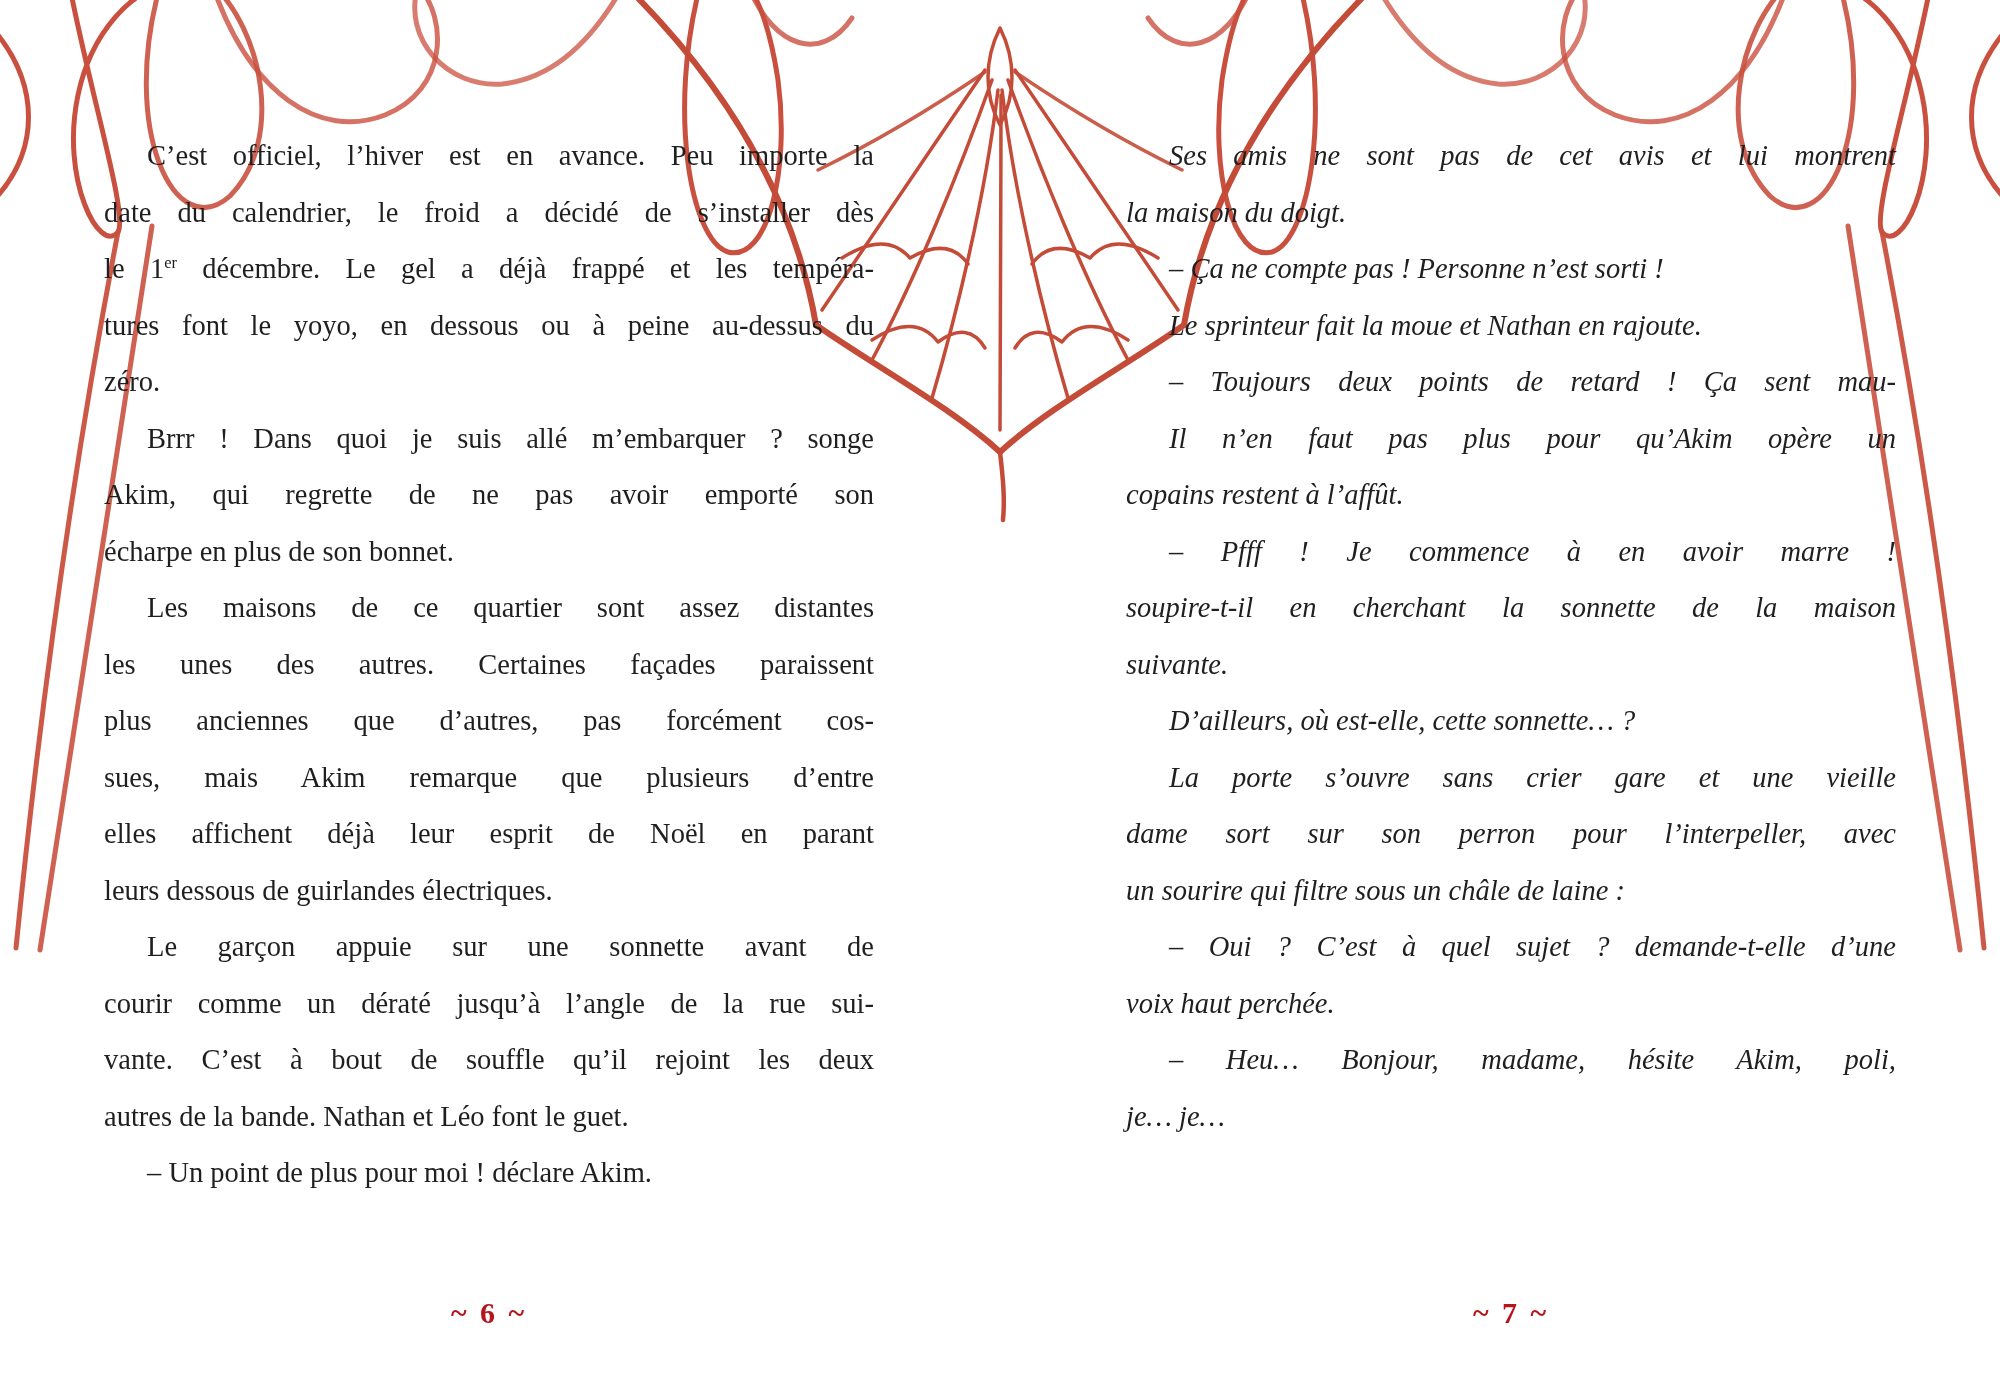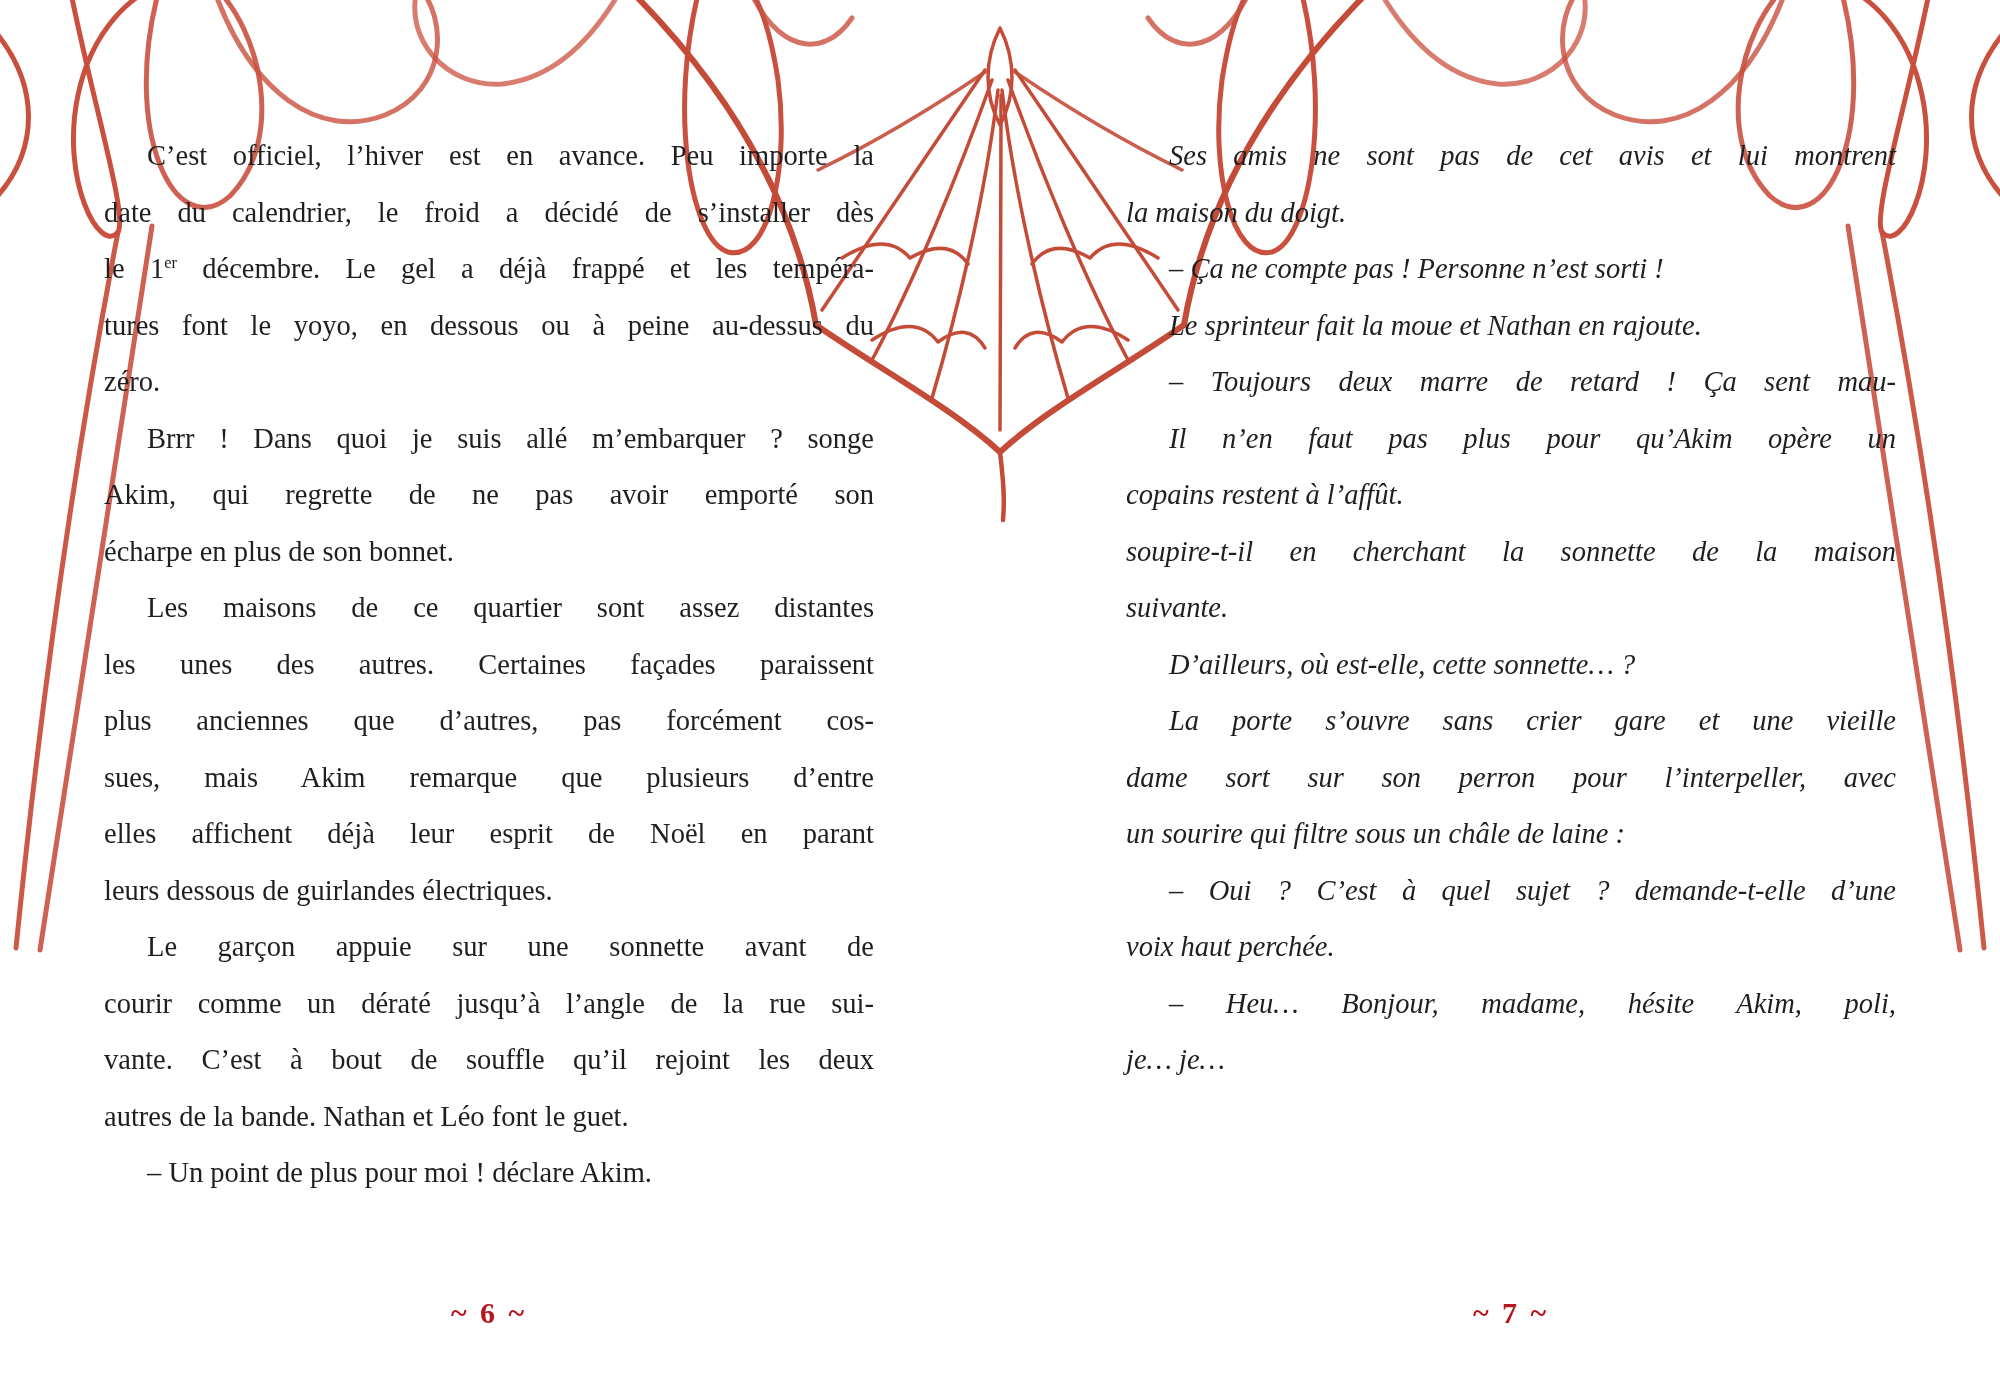--- a/index.html
+++ b/index.html
@@ -104,23 +104,24 @@
     <div class="line fill">vante. C’est à bout de souffle qu’il rejoint les deux</div>
     <div class="line">autres de la bande. Nathan et Léo font le guet.</div>
     <div class="line indent">– Un point de plus pour moi ! déclare Akim.</div>
   </div>
 
   <div class="textblock right">
     <div class="line fill indent">Ses amis ne sont pas de cet avis et lui montrent</div>
     <div class="line">la maison du doigt.</div>
     <div class="line indent">– Ça ne compte pas ! Personne n’est sorti !</div>
     <div class="line indent">Le sprinteur fait la moue et Nathan en rajoute.</div>
-    <div class="line fill indent">– Toujours deux marre de retard ! Ça sent mau-</div>
+    <div class="line fill indent">– Toujours deux points de retard ! Ça sent mau-</div>
     <div class="line fill indent">Il n’en faut pas plus pour qu’Akim opère un</div>
     <div class="line">copains restent à l’affût.</div>
+    <div class="line fill indent">– Pfff ! Je commence à en avoir marre !</div>
     <div class="line fill">soupire-t-il en cherchant la sonnette de la maison</div>
     <div class="line">suivante.</div>
     <div class="line indent">D’ailleurs, où est-elle, cette sonnette… ?</div>
     <div class="line fill indent">La porte s’ouvre sans crier gare et une vieille</div>
     <div class="line fill">dame sort sur son perron pour l’interpeller, avec</div>
     <div class="line">un sourire qui filtre sous un châle de laine :</div>
     <div class="line fill indent">– Oui ? C’est à quel sujet ? demande-t-elle d’une</div>
     <div class="line">voix haut perchée.</div>
     <div class="line fill indent">– Heu… Bonjour, madame, hésite Akim, poli,</div>
     <div class="line">je… je…</div>

